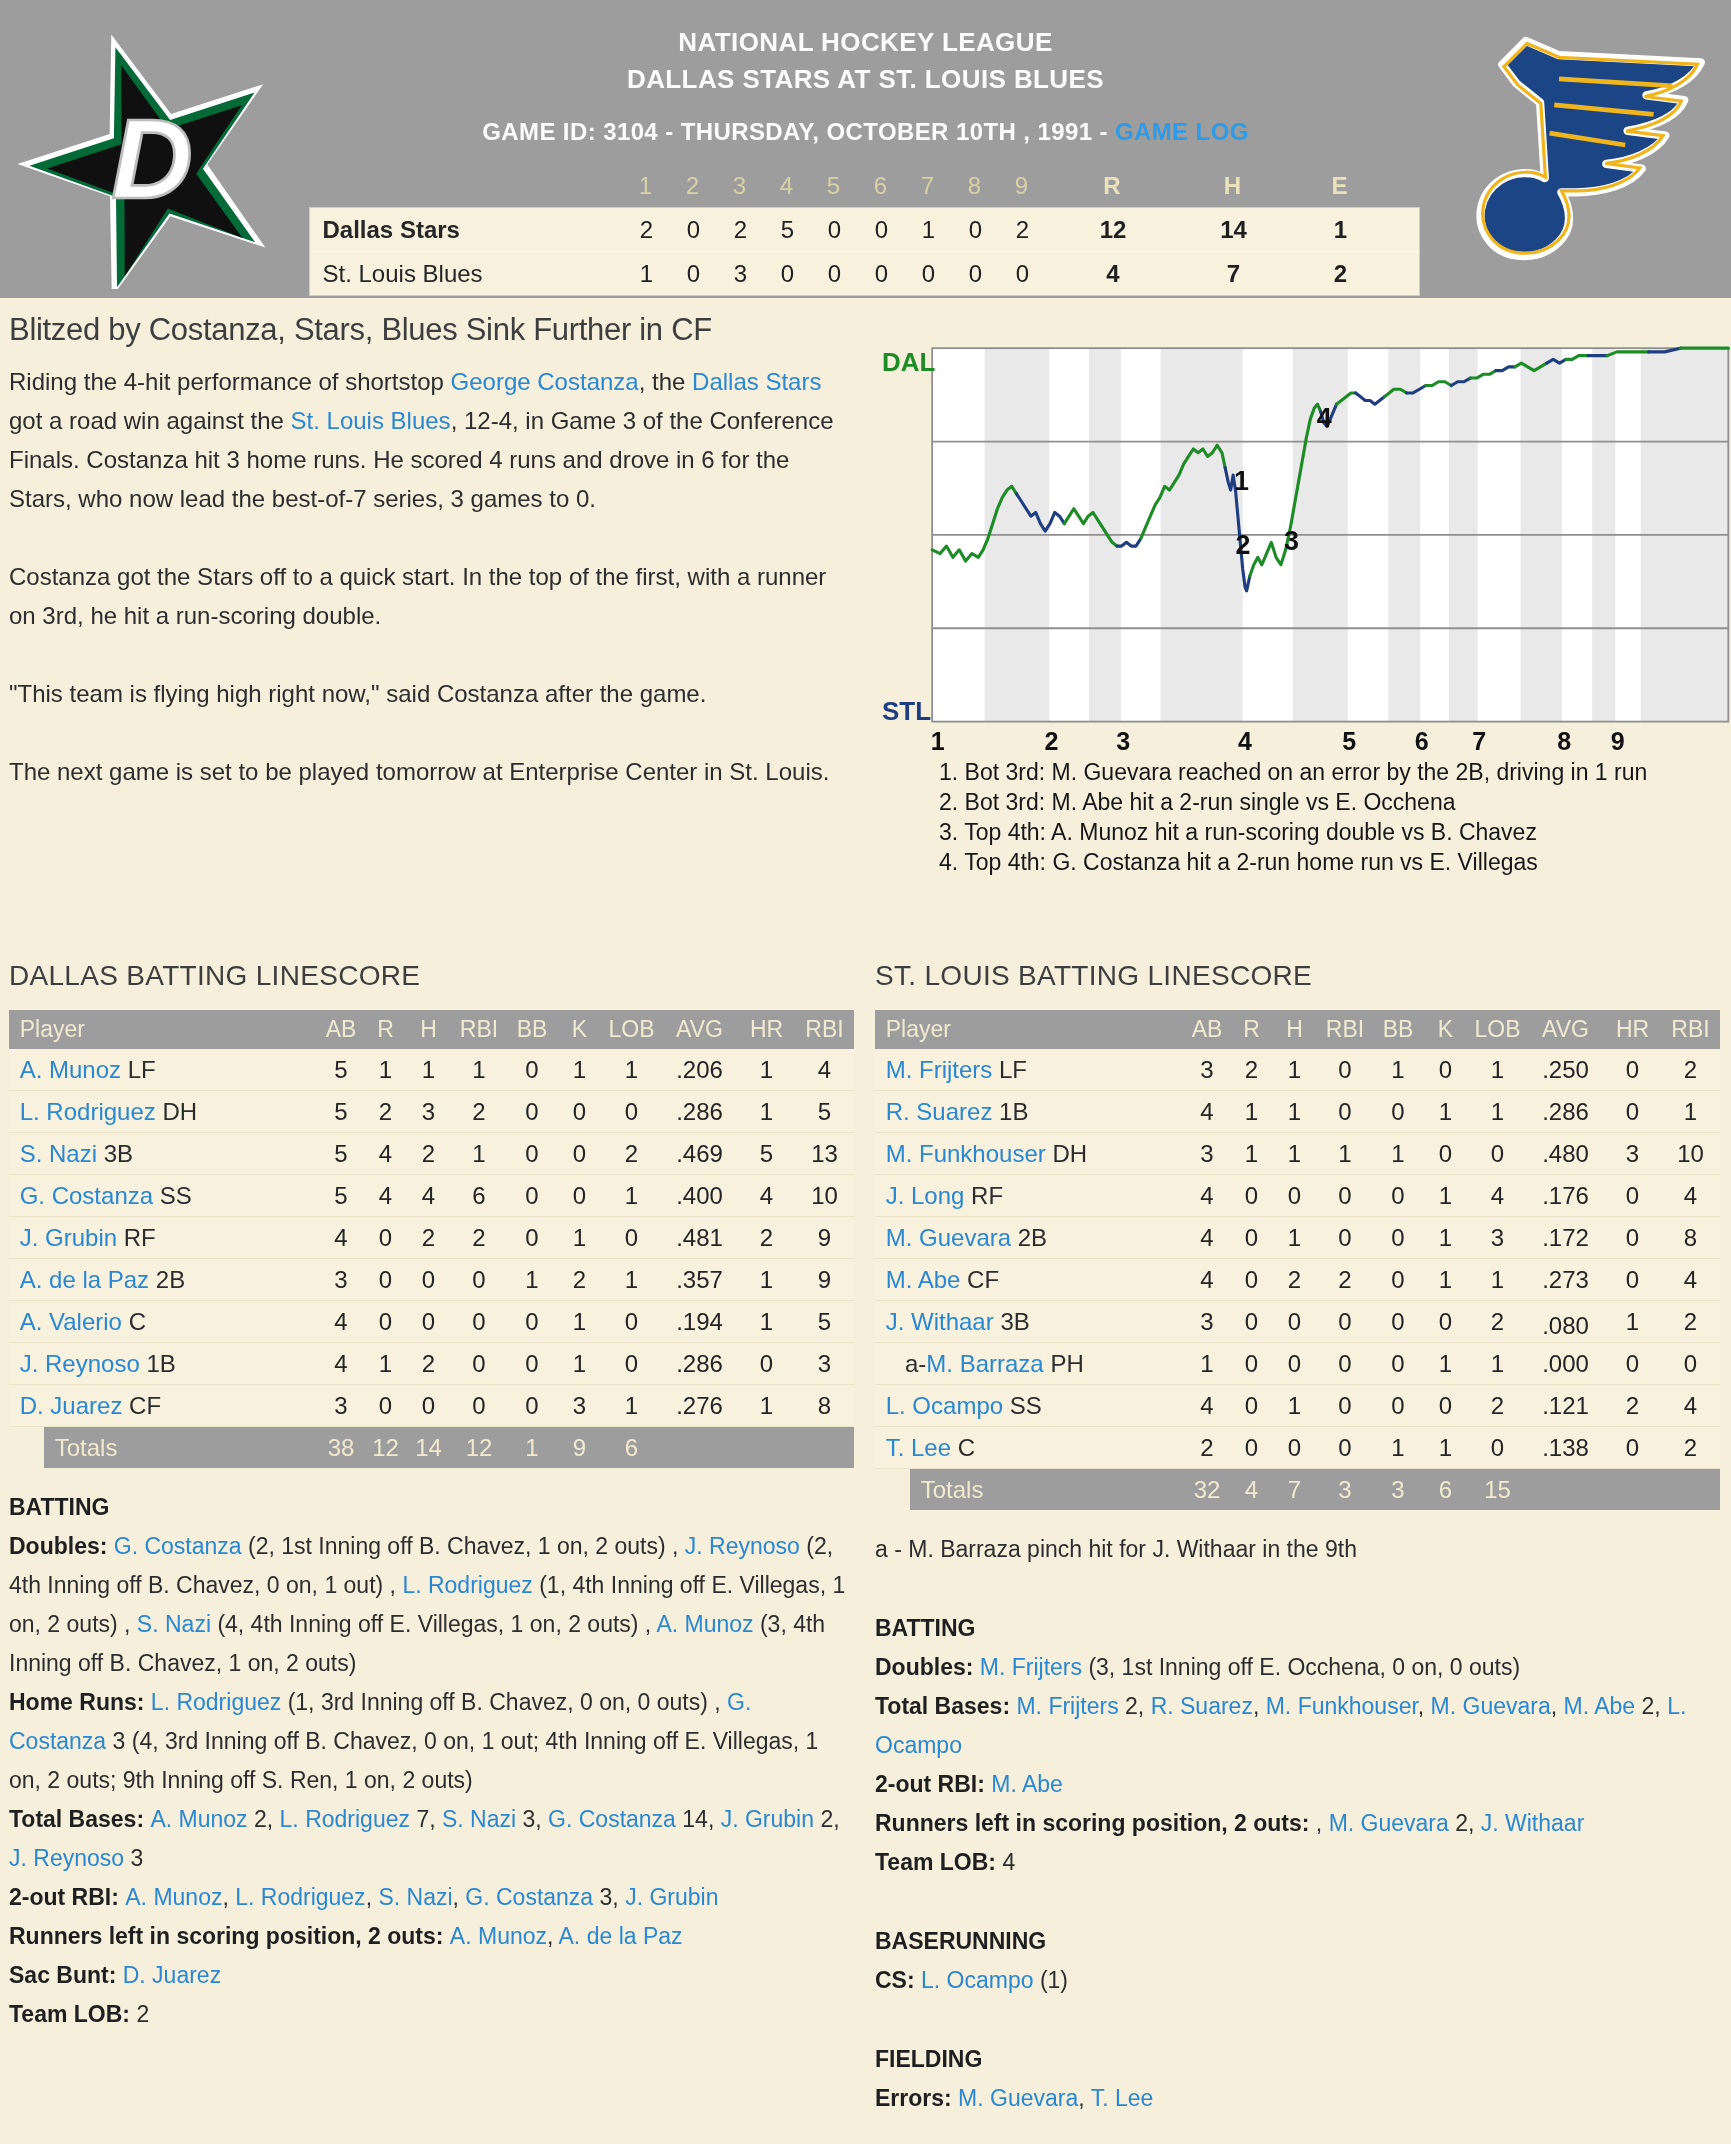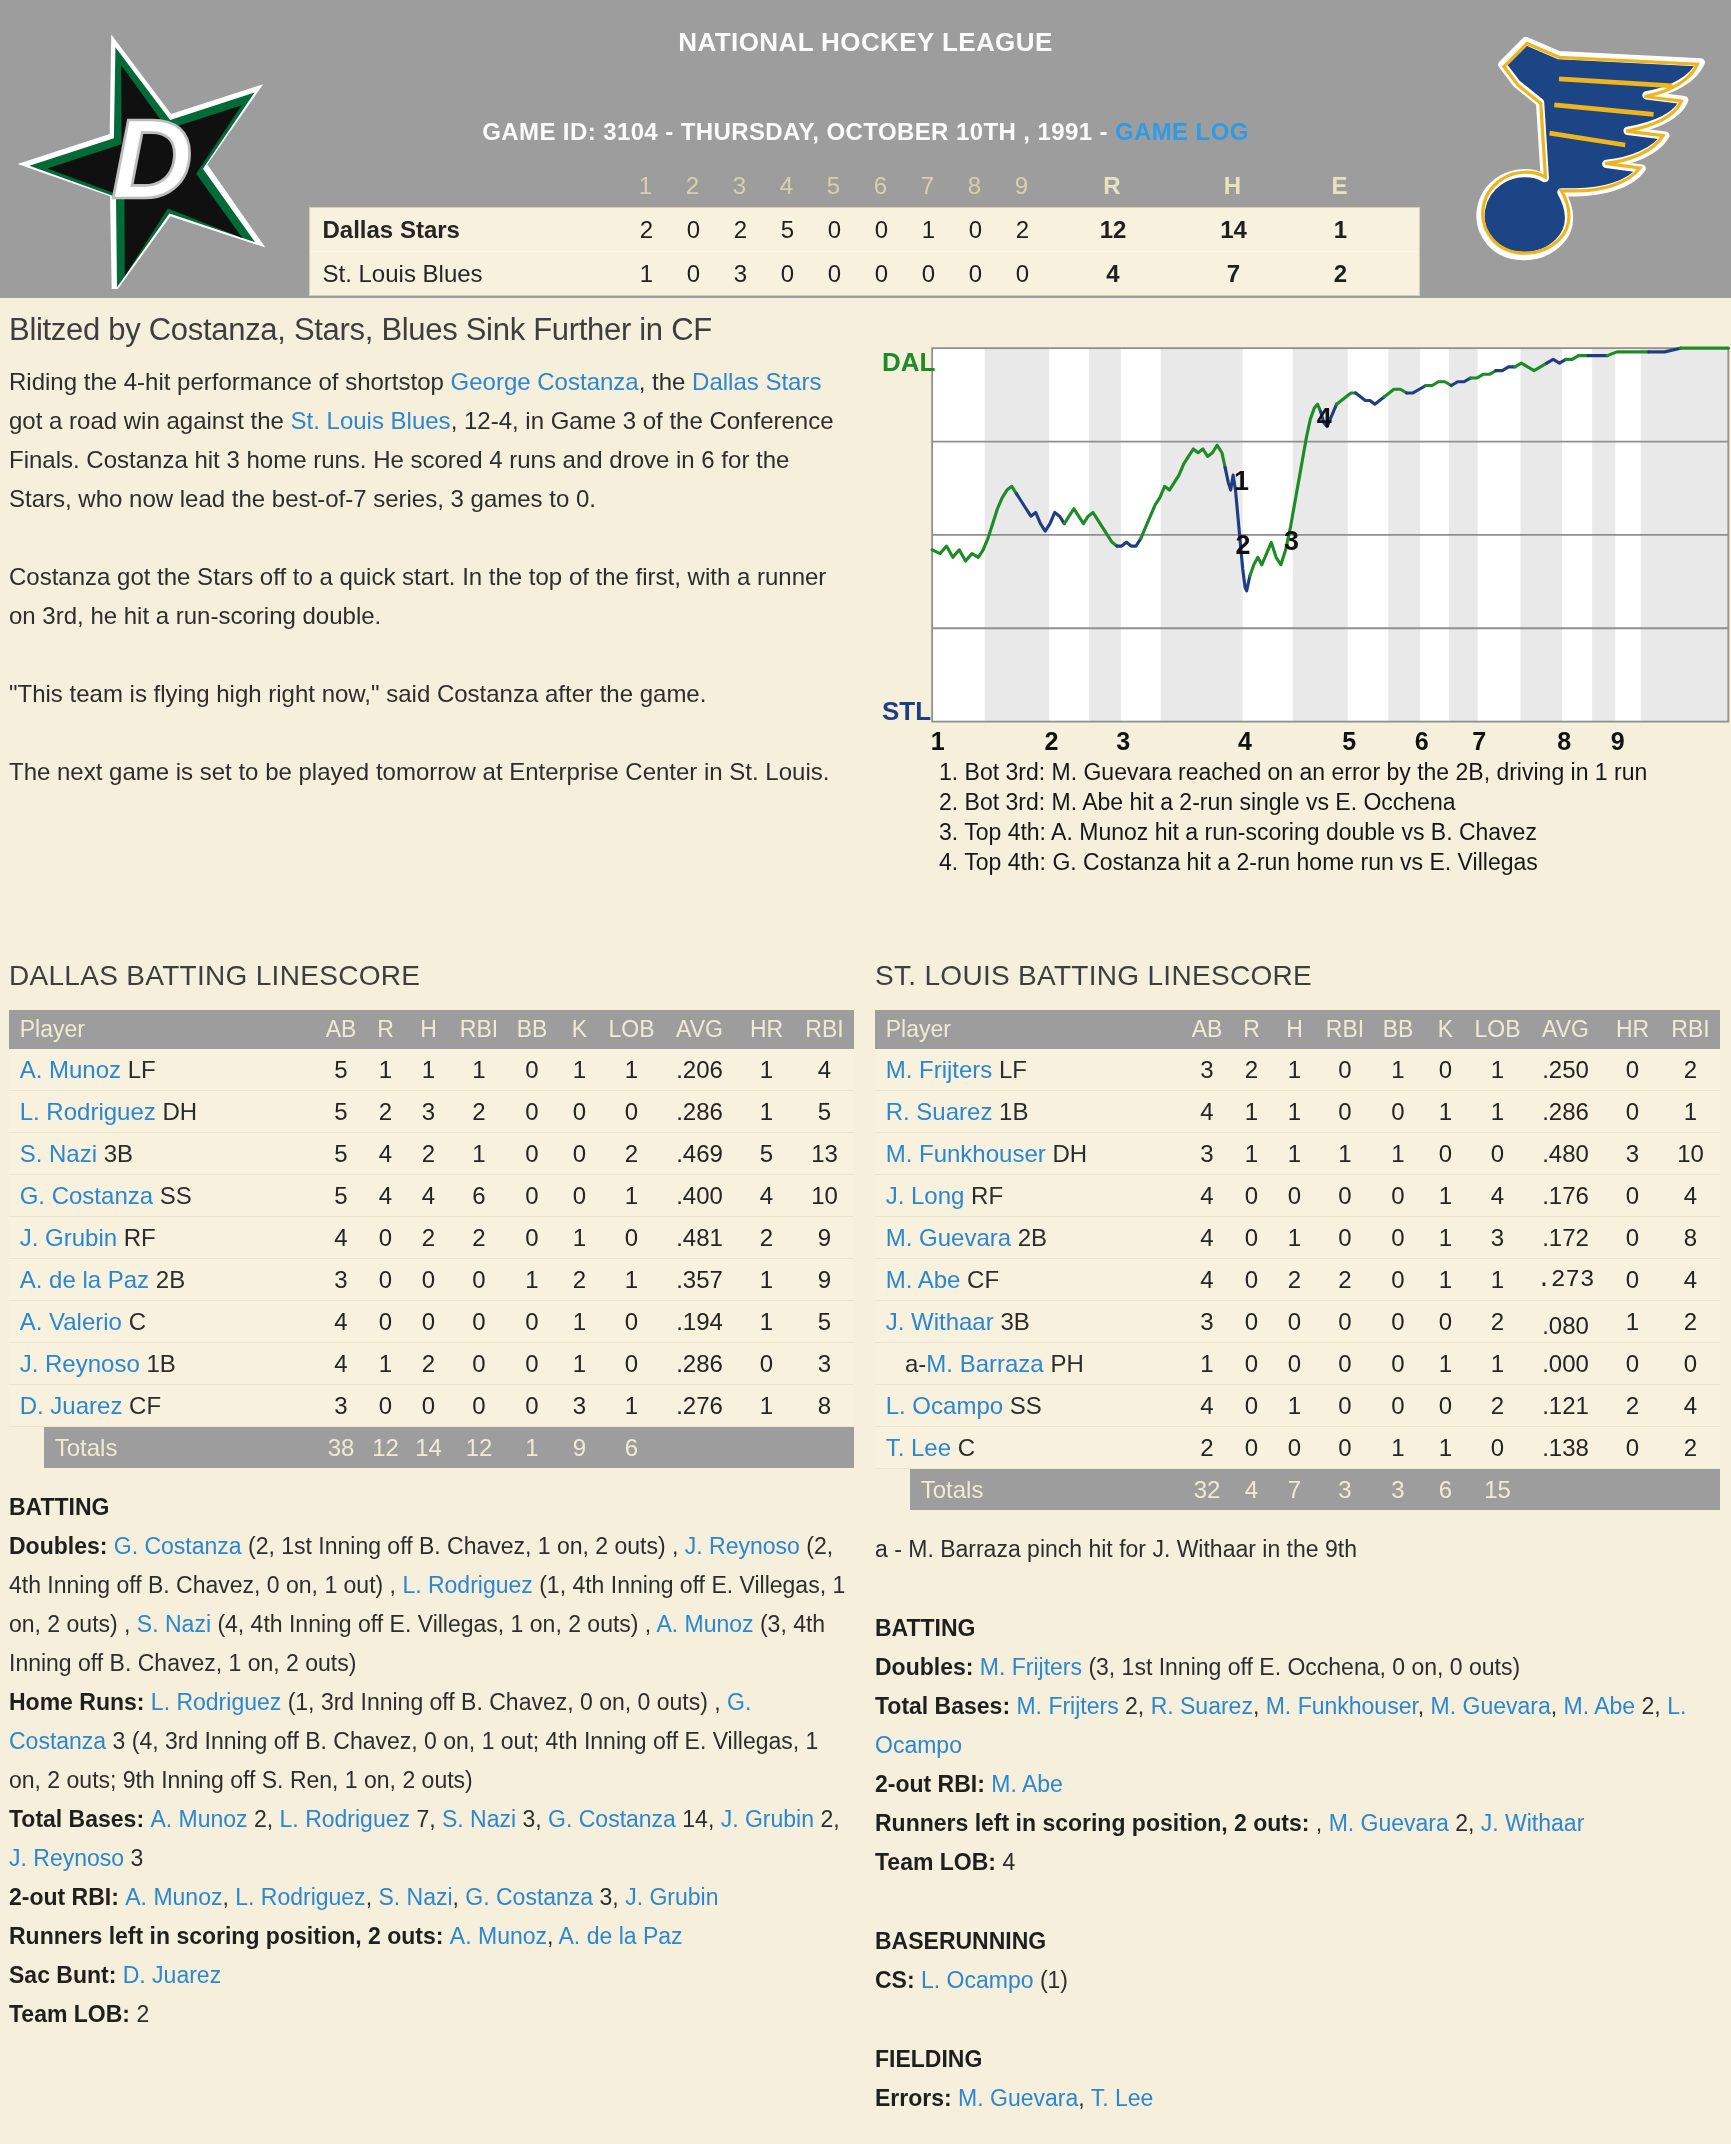--- a/index.html
+++ b/index.html
@@ -86,20 +86,21 @@
                C25,61 33,61 38,64 L36,32 L26,24 L20,16 Z" fill="#1b4584" stroke="#ffffff" stroke-width="3.5" stroke-linejoin="round"></path>
       <path d="M30,6 L44,12 L104,15 C101,22 92,27 81,29 L97,31 C94,38 84,42 73,44
                L89,46 C85,53 74,57 64,58 L79,60 C74,67 62,70 51,70 L45,70
                C49,77 50,85 44,91 C36,99 22,99 15,91 C8,83 10,71 19,65
                C25,61 33,61 38,64 L36,32 L26,24 L20,16 Z" fill="none" stroke="#f0b41c" stroke-width="1.4" transform="translate(1.2,1.2) scale(0.975)"></path>
       <path d="M44,22 L92,25 M42,33 L84,37 M40,45 L72,50" stroke="#f0b41c" stroke-width="2" fill="none"></path>
     </svg>
   </div>
 
   <div class="hdr-line hdr-league">NATIONAL HOCKEY LEAGUE</div>
+  <div class="hdr-line hdr-matchup">DALLAS STARS AT ST. LOUIS BLUES</div>
   <div class="hdr-line hdr-game"><span>GAME ID: 3104 - THURSDAY, OCTOBER 10TH , 1991 - </span><a>GAME LOG</a></div>
 
   <div class="ls">
     <div class="ls-row ls-head" id="ls-head">
         <div class="ls-label"></div>
         <div class="ls-i">1</div>
         <div class="ls-i">2</div>
         <div class="ls-i">3</div>
         <div class="ls-i">4</div>
         <div class="ls-i">5</div>
@@ -457,21 +458,21 @@
       </div>
       <div class="bt-row">
         <div class="bt-player"><span class="sg-l">M. Abe</span><span class="pos"> CF</span></div>
         <div class="bt-c" style="width: 48px;">4</div>
         <div class="bt-c" style="width: 41px;">0</div>
         <div class="bt-c" style="width: 45px;">2</div>
         <div class="bt-c" style="width: 56px;">2</div>
         <div class="bt-c" style="width: 50px;">0</div>
         <div class="bt-c" style="width: 45px;">1</div>
         <div class="bt-c" style="width: 59px;">1</div>
-        <div class="bt-c" style="width: 77px; font-family: Liberation Mono, monospace;">.273</div>
+        <div class="bt-c" style="width: 77px;">.273</div>
         <div class="bt-c" style="width: 57px;">0</div>
         <div class="bt-c" style="width: 59px;">4</div>
       </div>
       <div class="bt-row">
         <div class="bt-player"><span class="sg-l">J. Withaar</span><span class="pos"> 3B</span></div>
         <div class="bt-c" style="width: 48px;">3</div>
         <div class="bt-c" style="width: 41px;">0</div>
         <div class="bt-c" style="width: 45px;">0</div>
         <div class="bt-c" style="width: 56px;">0</div>
         <div class="bt-c" style="width: 50px;">0</div>

